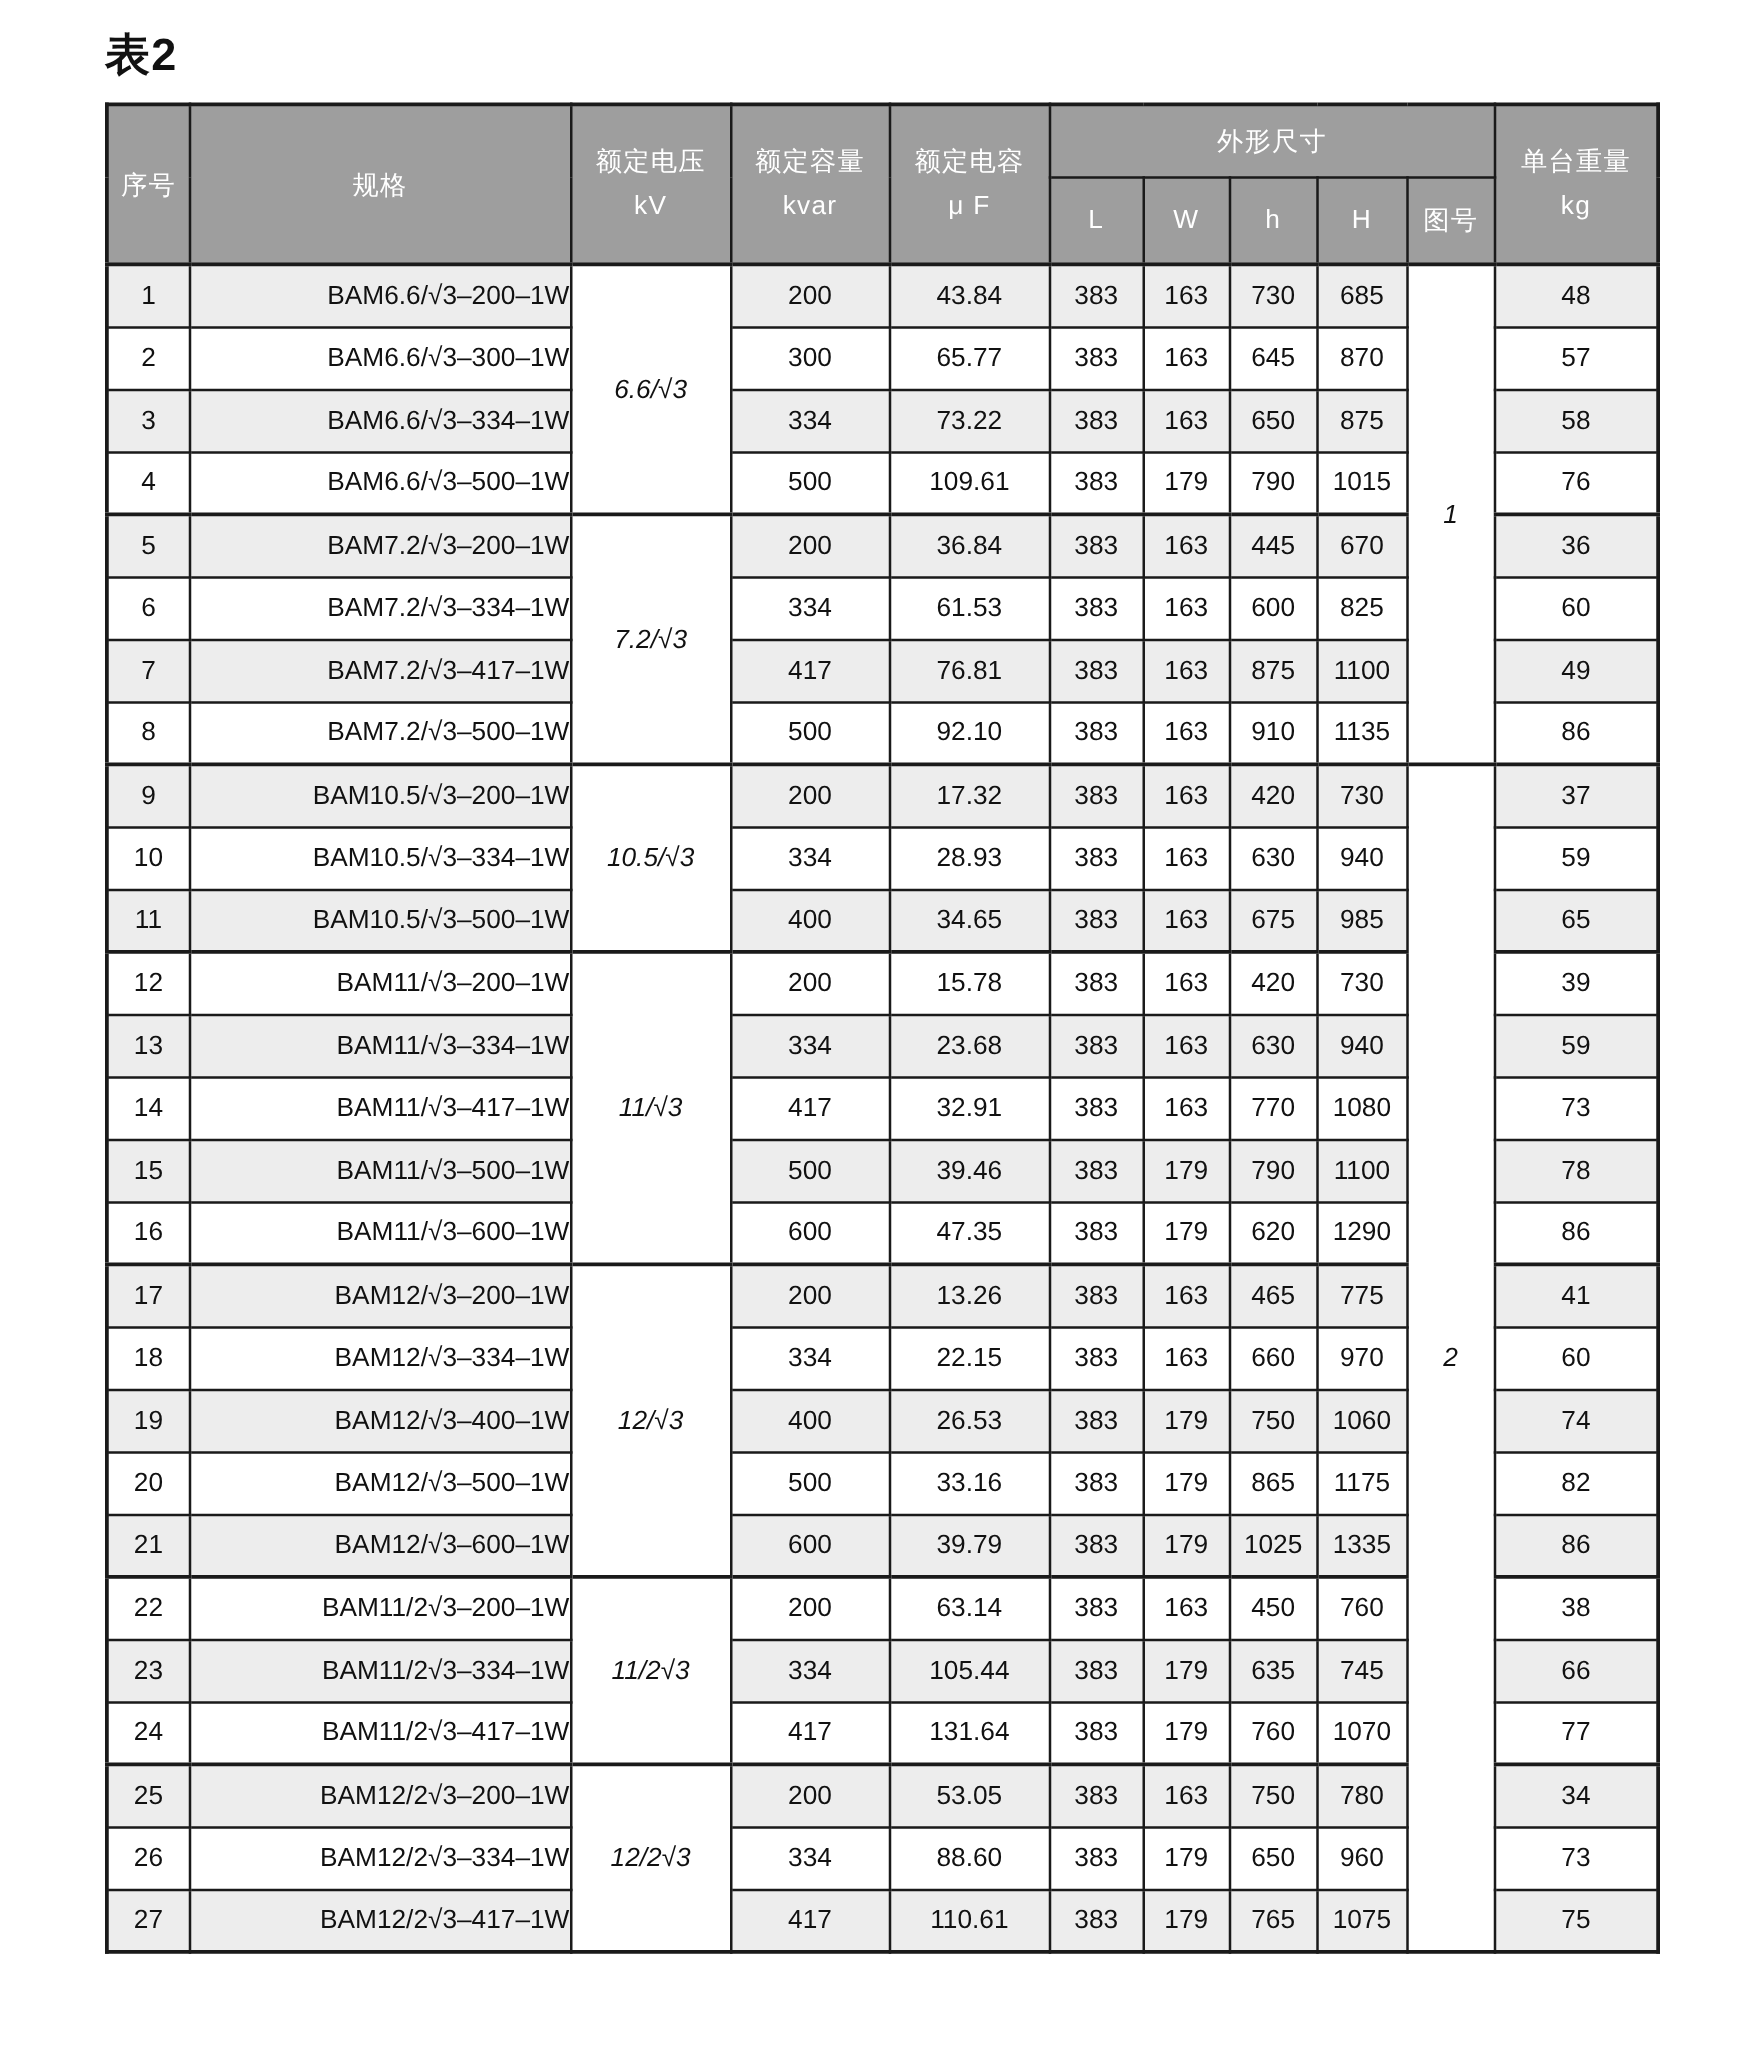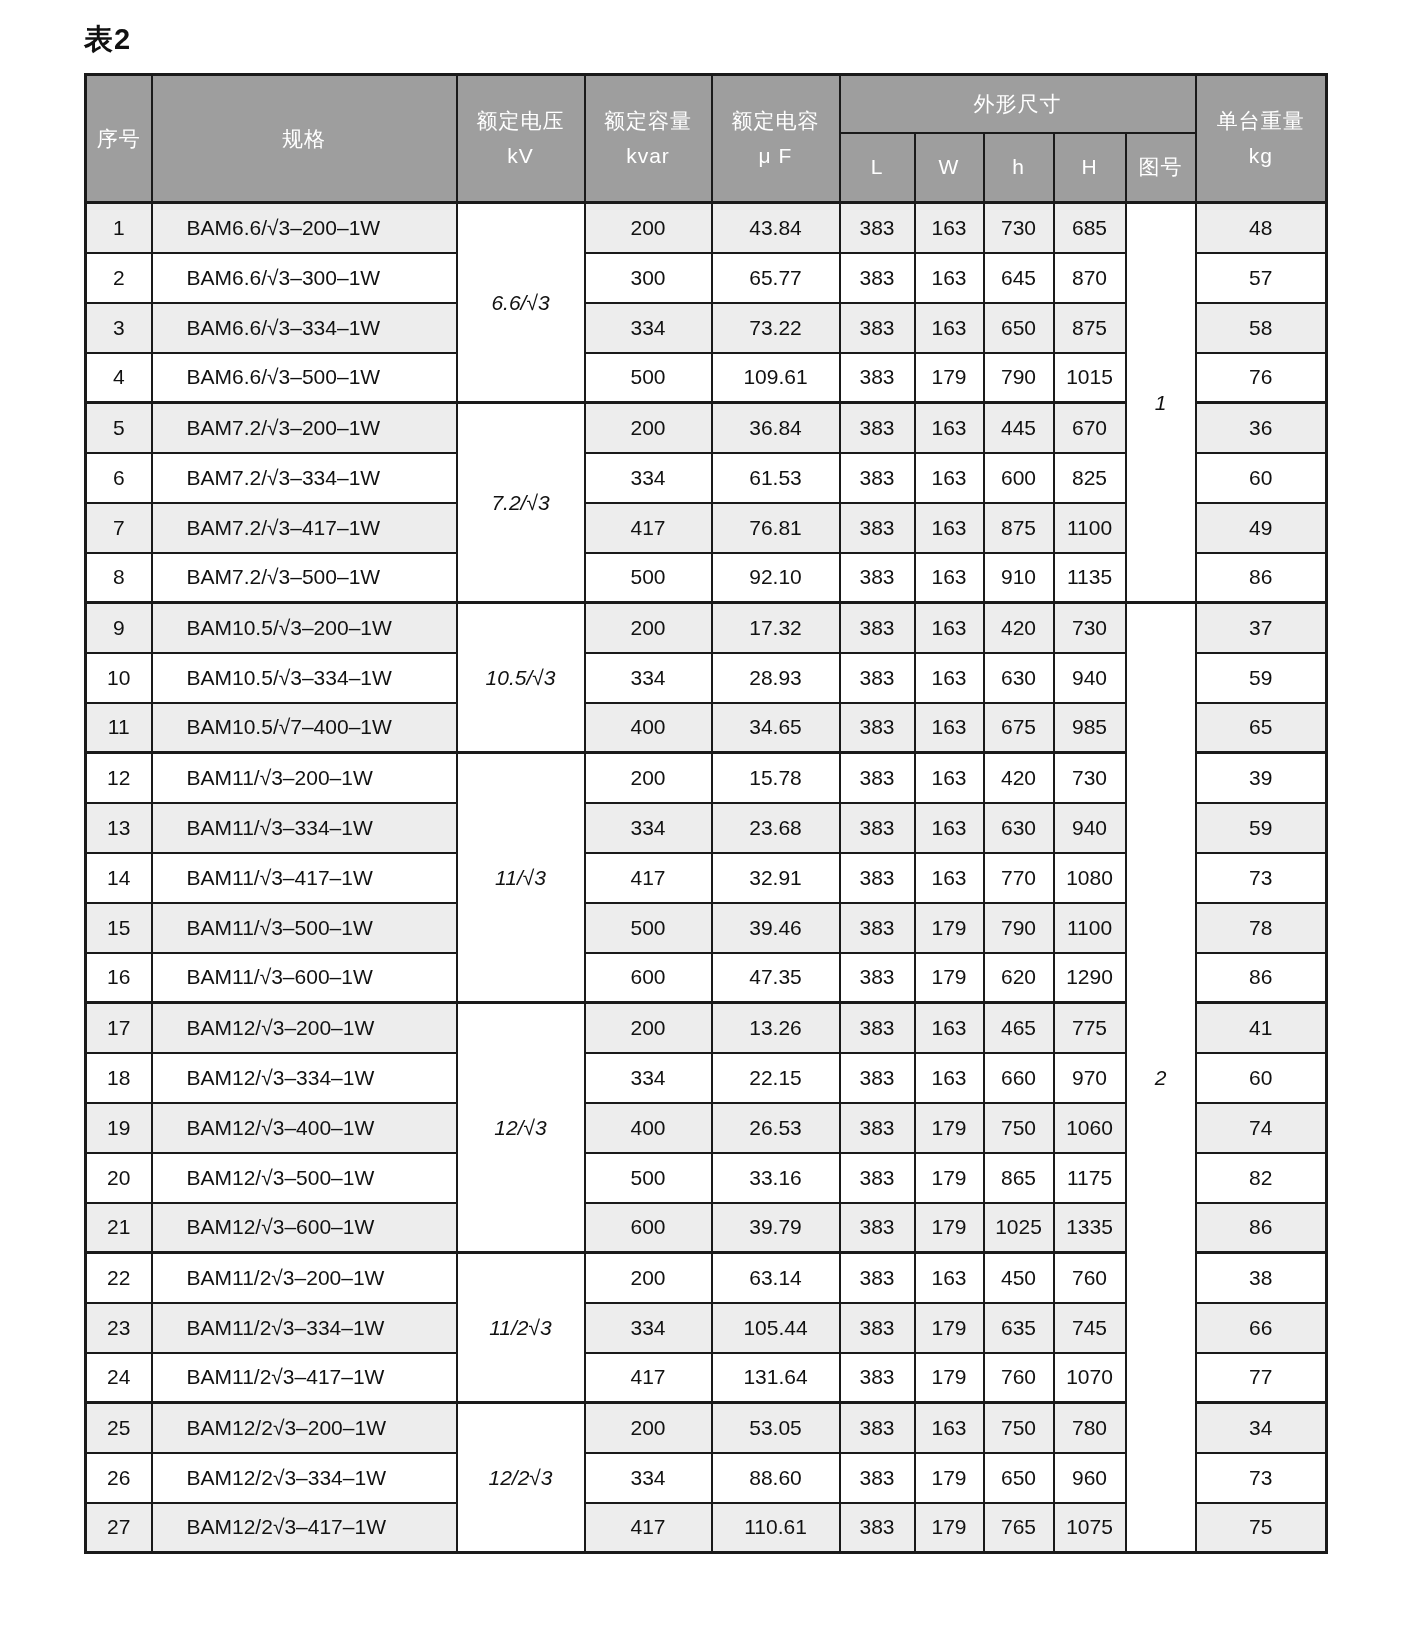--- a/index.html
+++ b/index.html
@@ -16,21 +16,21 @@
     background: #ffffff;
   }
   body {
     width: 1405px; height: 1641px;
     overflow: hidden;
     font-family: "Liberation Sans", "DejaVu Sans", sans-serif;
     color: var(--text);
   }
   .page { padding: 20px 0 0 84px; }
   .title {
-    font-size: 29px;
+    font-size: 36px;
     font-weight: bold;
     color: var(--text);
     margin: 0 0 13px 0;
     letter-spacing: 1px;
   }
   table.spec-table {
     border-collapse: collapse;
     table-layout: fixed;
     width: 1241px;
     border: 3px solid var(--border);
@@ -52,21 +52,21 @@
   thead tr.h2 { height: 70px; }
   thead .hline { display: block; line-height: 1.65; }
   tbody td {
     height: 50px;
     text-align: center;
     font-size: 21px;
     color: var(--text);
     background: var(--row-bg);
   }
   tbody tr:nth-child(odd) td { background: var(--row-alt-bg); }
-  tbody td.spec { text-align: left; padding-left: 34px; }
+  tbody td.spec { text-align: right; padding-left: 34px; }
   tbody td.merged { background: var(--row-bg) !important; font-style: italic; }
   tbody tr:first-child td { border-top-width: 3px; }
   tbody tr.group-start td { border-top-width: 3px; }
 </style>
 </head>
 <body>
 
 <div class="page">
   <div class="title">表2</div>
 
@@ -225,21 +225,21 @@
           <td>334</td>
           <td>28.93</td>
           <td>383</td>
           <td>163</td>
           <td>630</td>
           <td>940</td>
           <td>59</td>
         </tr>
         <tr>
           <td>11</td>
-          <td class="spec">BAM10.5/√7–400–1W</td>
+          <td class="spec">BAM10.5/√3–500–1W</td>
           <td>400</td>
           <td>34.65</td>
           <td>383</td>
           <td>163</td>
           <td>675</td>
           <td>985</td>
           <td>65</td>
         </tr>
         <tr class="group-start">
           <td>12</td>

